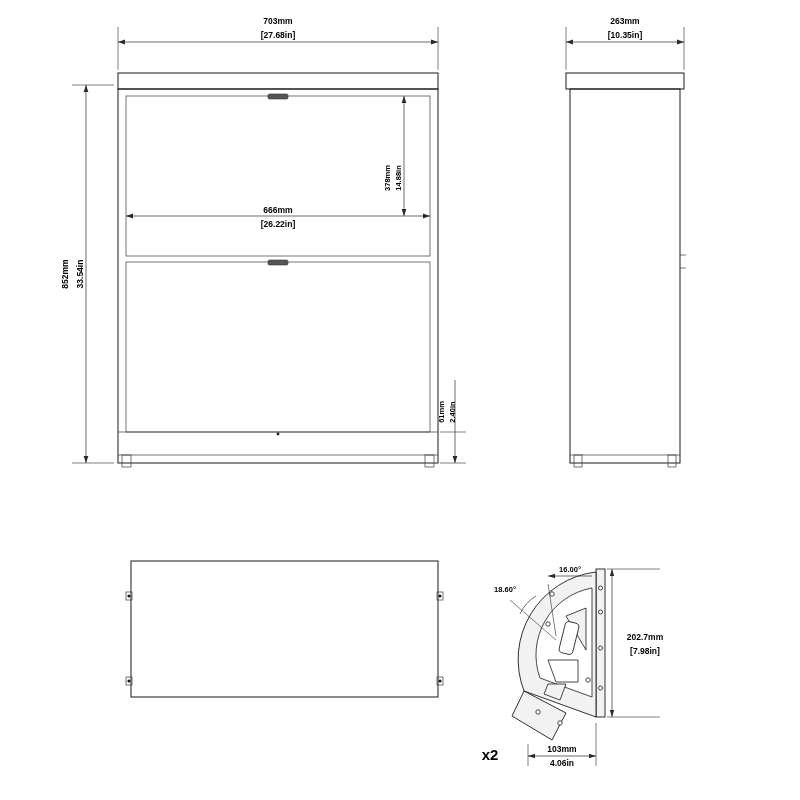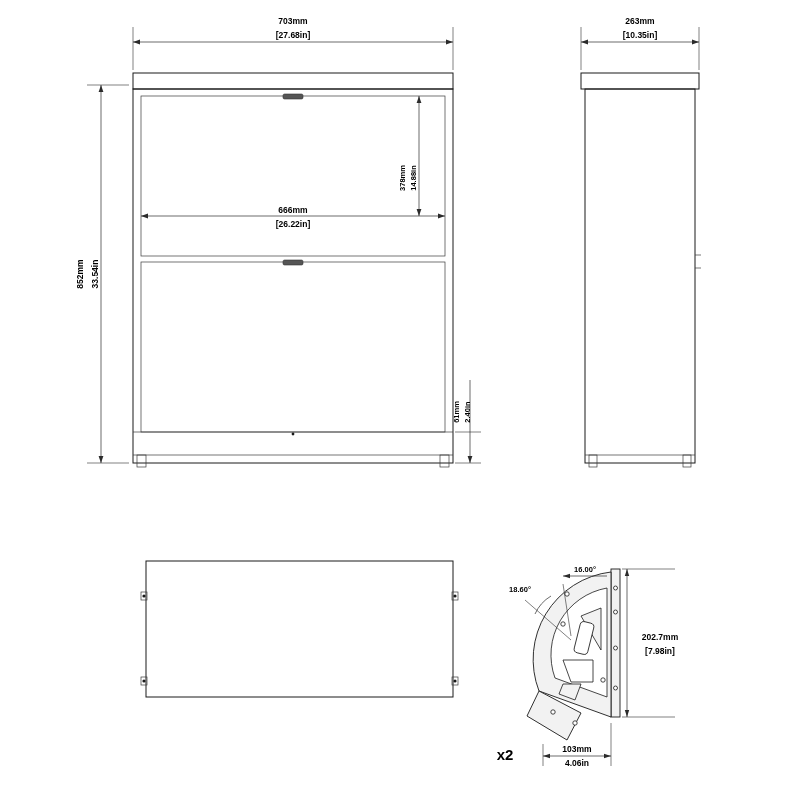--- a/index.html
+++ b/index.html
@@ -17,21 +17,20 @@
     height: 800px;
     background: #ffffff;
     overflow: hidden;
   }
   .svgwrap {
     position: absolute;
     left: 0;
     top: 0;
     width: 712px;
     height: 800px;
-    margin-left: 15px;
   }
   svg text {
     font-family: "Liberation Sans", sans-serif;
     fill: #000000;
   }
   .dimtext {
     font-size: 8.5px;
     font-weight: bold;
     text-anchor: middle;
   }

